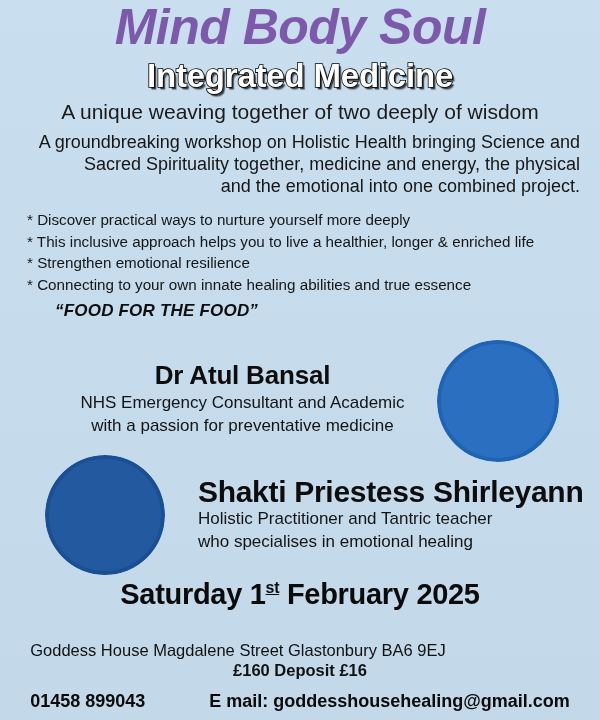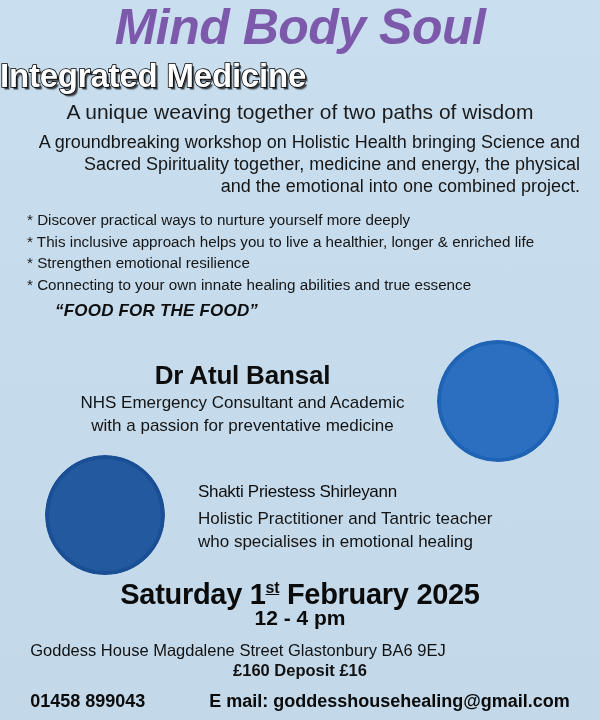--- a/index.html
+++ b/index.html
@@ -37,21 +37,21 @@
     letter-spacing: -0.5px;
     color: #7d59ab;
     white-space: nowrap;
   }
 
   .title-sub {
     position: absolute;
     top: 57px;
     left: 0;
     width: 600px;
-    text-align: left;
+    text-align: center;
     font-size: 33px;
     line-height: 38px;
     font-weight: 700;
     letter-spacing: -0.2px;
     color: #ffffff;
     white-space: nowrap;
     -webkit-text-stroke: 1.6px #000000;
     paint-order: stroke fill;
     text-shadow:
       2px 2px 0 rgba(0,0,0,0.55),
@@ -383,26 +383,27 @@
     border-radius: 3px;
     background: #c9b7d8;
   }
 
   .speaker-b-text {
     position: absolute;
     top: 476px;
     left: 198px;
   }
   .speaker-b-name {
-    font-size: 17px;
+    font-size: 30px;
     line-height: 31px;
-    font-weight: 400;
+    font-weight: 700;
     letter-spacing: -0.3px;
     color: #0d0d0d;
     white-space: nowrap;
+    text-align: center;
   }
   .speaker-b-role {
     font-size: 17px;
     line-height: 23px;
     font-weight: 400;
     color: #141414;
     white-space: nowrap;
   }
 
   
@@ -476,21 +477,21 @@
     white-space: nowrap;
   }
 </style>
 </head>
 <body>
 
 <div class="poster">
 
   <div class="title-main">Mind Body Soul</div>
   <div class="title-sub">Integrated Medicine</div>
-  <div class="tagline">A unique weaving together of two paths of wisdom</div>
+  <div class="tagline">A unique weaving together of two deeply of wisdom</div>
 
   <div class="intro">
     <div>A groundbreaking workshop on Holistic Health bringing Science and</div>
     <div>Sacred Spirituality together, medicine and energy, the physical</div>
     <div>and the emotional into one combined project.</div>
   </div>
 
   <div class="bullets">
     <div class="bullet">* Discover practical ways to nurture yourself more deeply</div>
     <div class="bullet">* This inclusive approach helps you to live a healthier, longer &amp; enriched life</div>
@@ -539,21 +540,20 @@
     <div class="ring"></div>
   </div>
 
   <div class="speaker-b-text">
     <div class="speaker-b-name">Shakti Priestess Shirleyann</div>
     <div class="speaker-b-role">Holistic Practitioner and Tantric teacher</div>
     <div class="speaker-b-role">who specialises in emotional healing</div>
   </div>
 
   <div class="event-date"><span>Saturday 1</span><sup>st</sup><span> February 2025</span></div>
-  <div class="event-time">12 - 4 pm</div>
   <div class="venue">Goddess House Magdalene Street Glastonbury BA6 9EJ</div>
   <div class="price">£160 Deposit £16</div>
 
   <div class="contact">
     <span>01458 899043</span>
     <span>E mail: goddesshousehealing@gmail.com</span>
   </div>
 
 </div>
 

